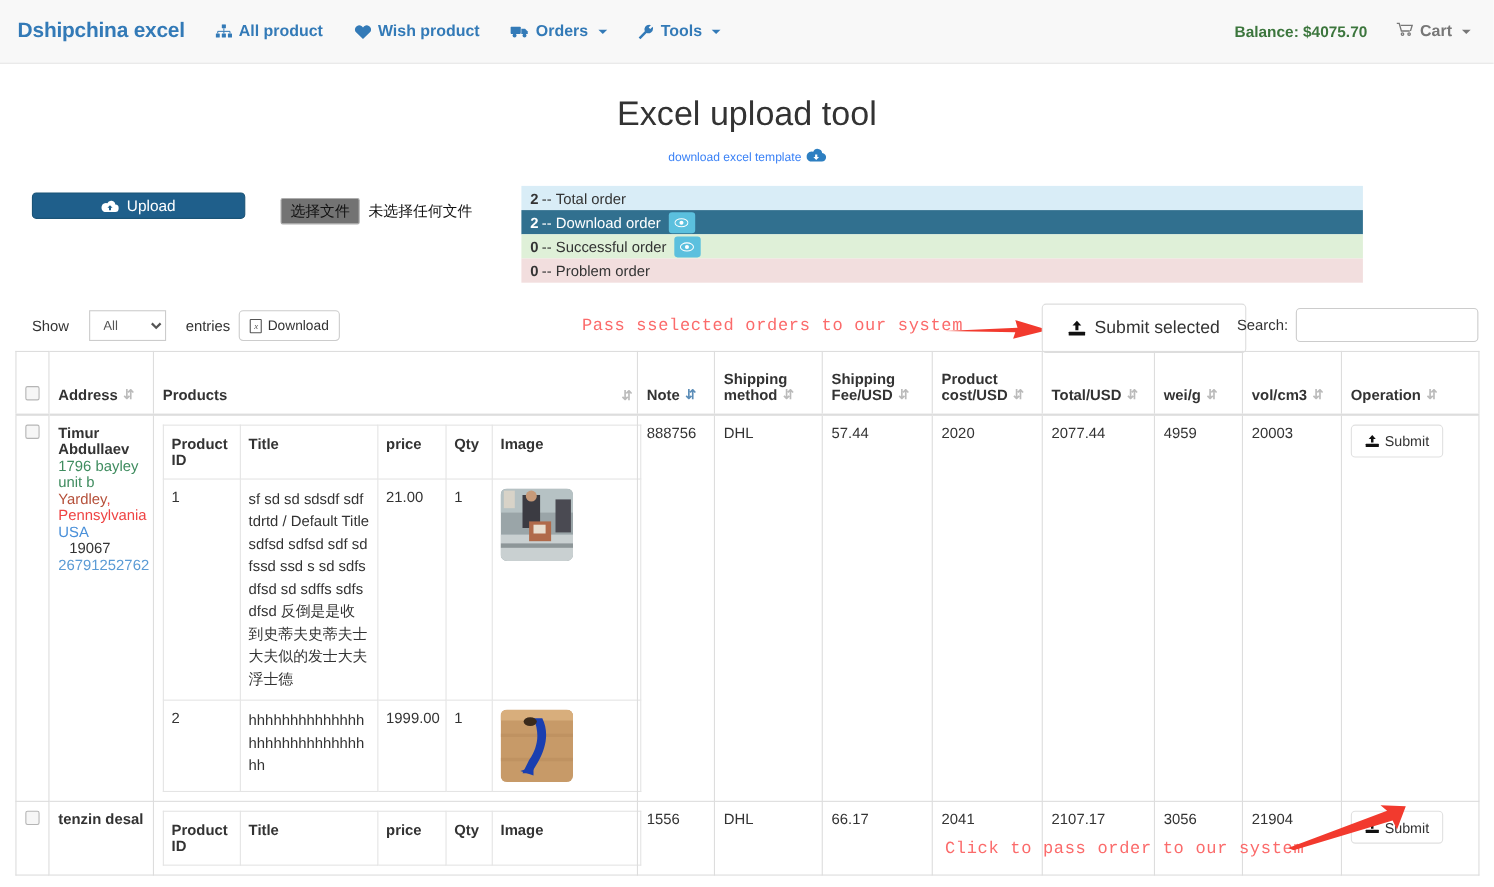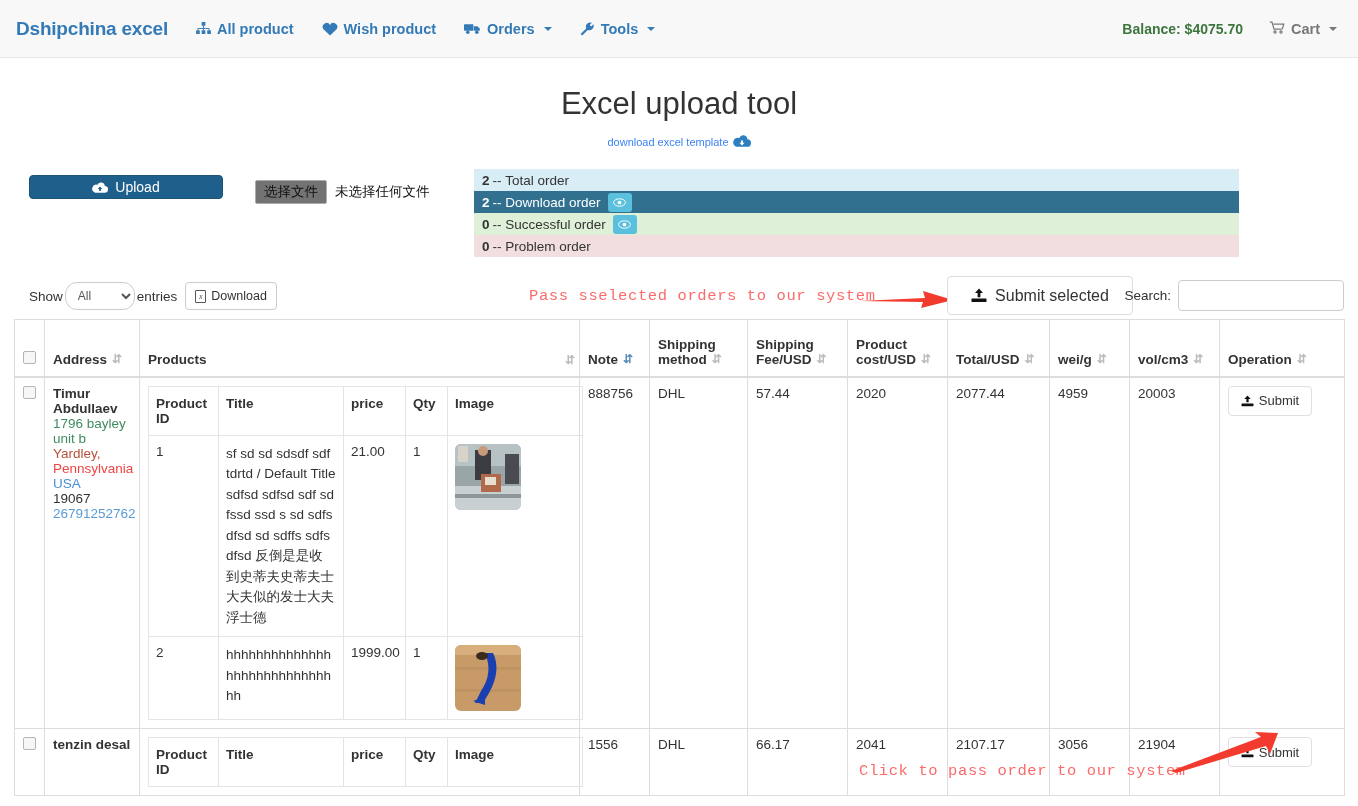--- a/index.html
+++ b/index.html
@@ -173,24 +173,24 @@
   .controls {
     display: flex;
     align-items: center;
     margin-top: 6px;
     position: relative;
     height: 46px;
     padding-left: 15px;
   }
   .show-lbl { font-size: 13.5px; color: #333; }
   .show-select {
-    margin: 0 2px;
+    margin: 0 18px;
     width: 70px; height: 28px;
     border: 1px solid #ccc;
-    border-radius: 12px;
+    border-radius: 0;
     background: #fff;
     font-size: 12px;
     color: #555;
     padding-left: 8px;
     font-family: "Liberation Sans", sans-serif;
     cursor: pointer;
   }
   .entries-lbl { font-size: 13.5px; color: #333; margin-right: 8px; }
   .btn-download {
     height: 28px;
@@ -221,21 +221,21 @@
     color: #fb6b6b;
     font-size: 15.5px;
     letter-spacing: 0.6px;
     white-space: nowrap;
     position: absolute;
   }
   .annot-1 { left: 515px; top: 14px; }
   .btn-submit-selected {
     position: absolute;
     left: 933px; top: 3px;
-    width: 186px; height: 39px;
+    width: 186px; height: 45px;
     border: 1px solid #ddd;
     border-radius: 4px;
     background: #fff;
     font-size: 16px;
     color: #333;
     display: flex;
     align-items: center;
     justify-content: center;
     gap: 8px;
     cursor: pointer;
@@ -305,21 +305,21 @@
     background: #f6f6f6;
     border-radius: 2px;
     display: inline-block;
     cursor: pointer;
   }
   .addr-name { font-weight: bold; color: #333; }
   .addr-green { color: #3f8c5f; }
   .addr-red   { color: #b5503a; }
   .addr-olive { color: #ef4444; }
   .addr-blue  { color: #4a90d9; }
-  .addr-dark  { color: #333; }
+  .addr-dark  { color: #333; margin-left: 10px; }
   .addr-link  { color: #5b9bd5; }
 
   
   table.sub {
     width: 100%;
     border-collapse: collapse;
     table-layout: fixed;
     border: 1px solid #e4e4e4;
   }
   table.sub th {

